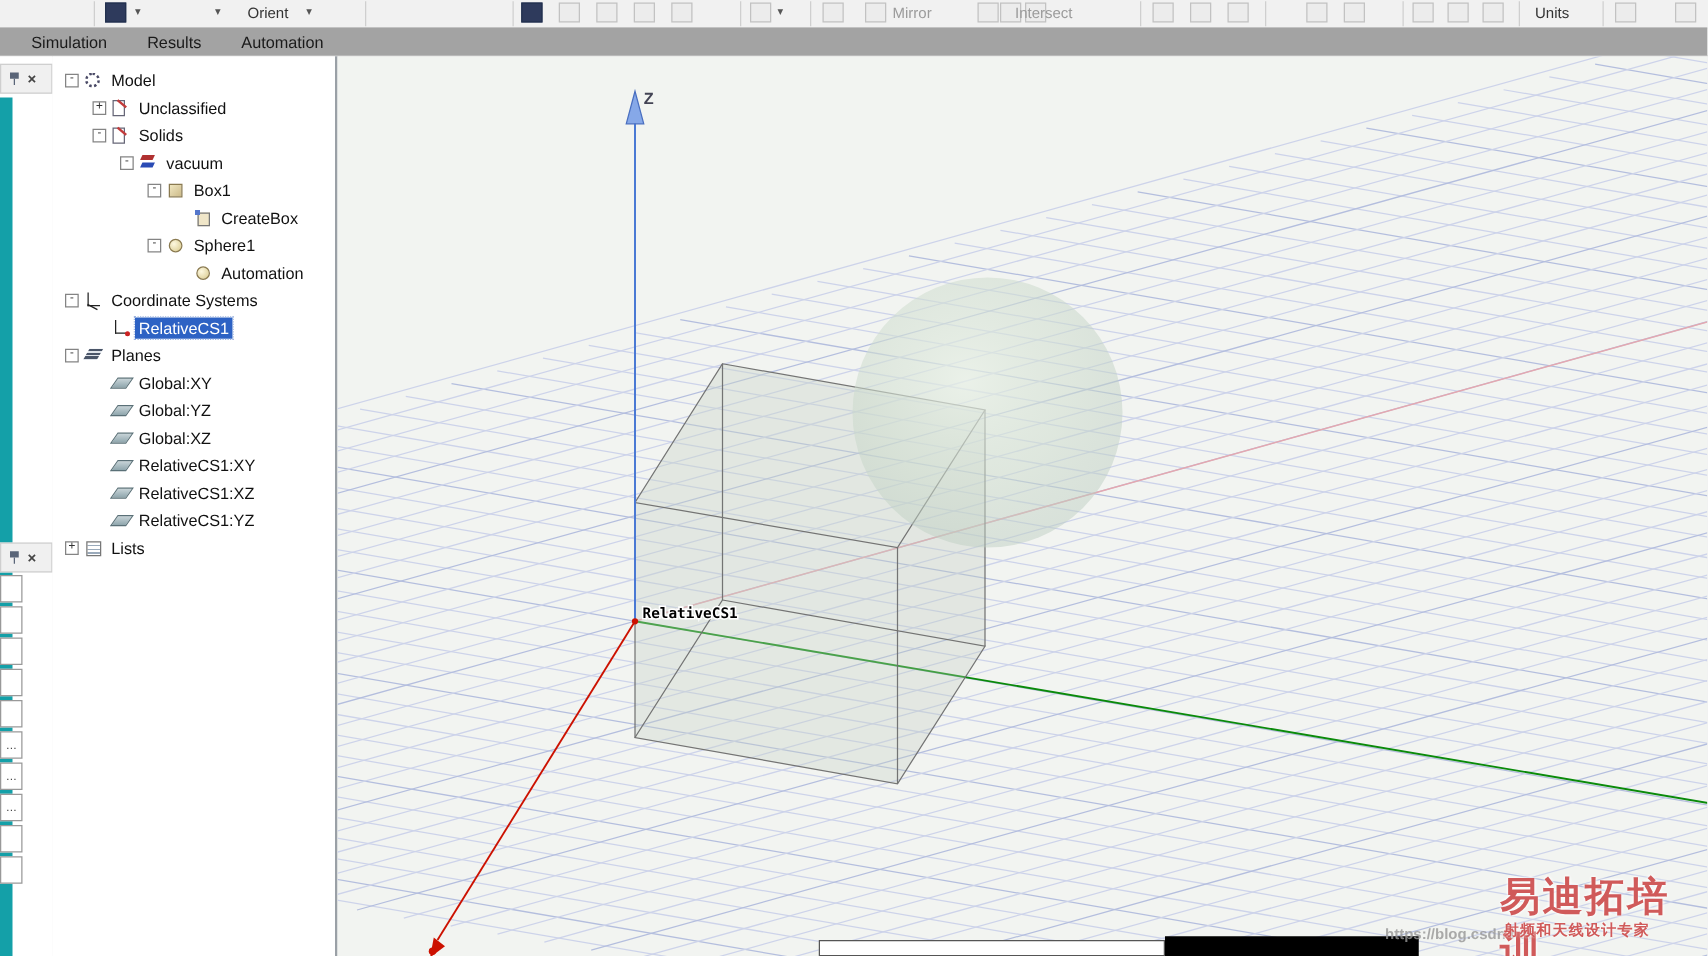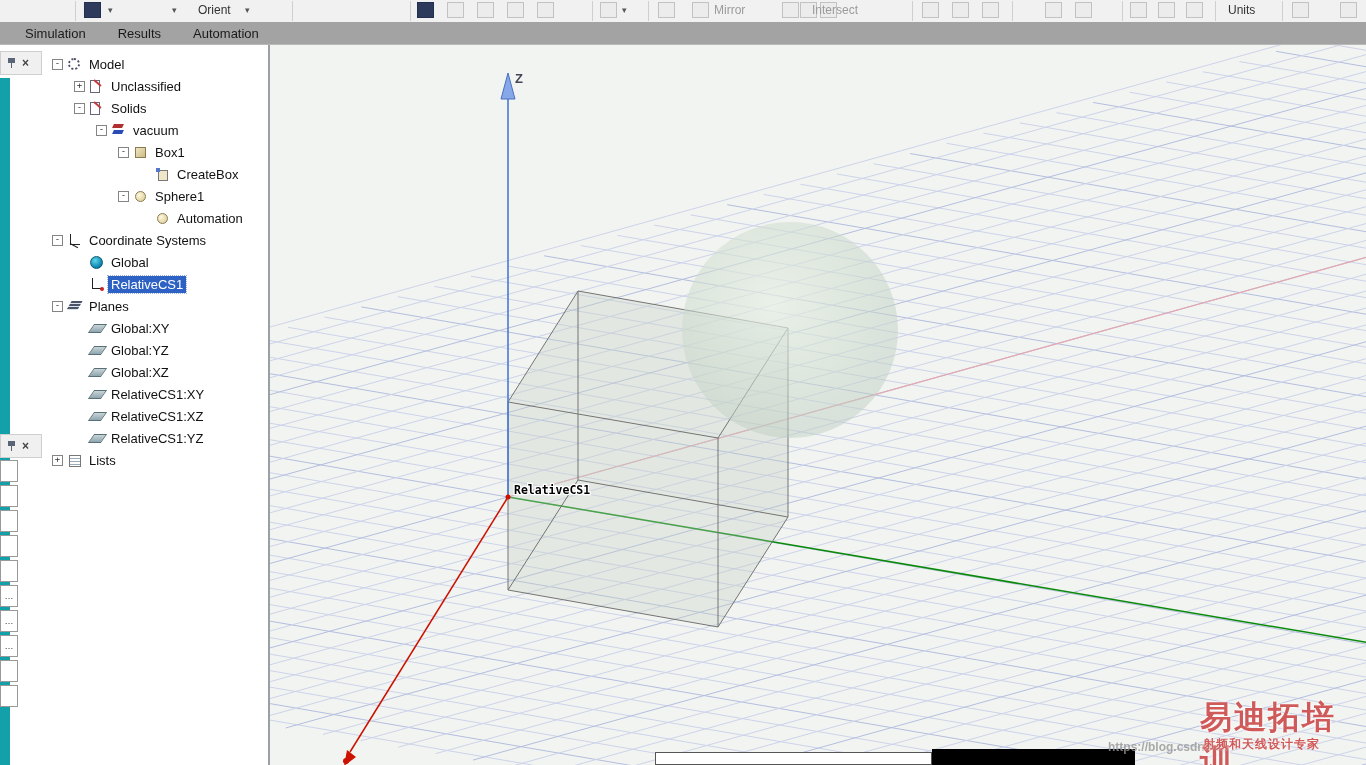--- a/index.html
+++ b/index.html
@@ -182,25 +182,20 @@
     </div>
     <div class="trow" style="padding-left: 98px;">
       <span class="expsp"></span>
       <span class="ti createsphere"></span>
       <span class="lbl">Automation</span>
     </div>
     <div class="trow" style="padding-left: 10px;">
       <span class="exp">-</span>
       <span class="ti cs"></span>
       <span class="lbl">Coordinate Systems</span>
-    </div>
-    <div class="trow" style="padding-left: 32px;">
-      <span class="expsp"></span>
-      <span class="ti globe"></span>
-      <span class="lbl">Global</span>
     </div>
     <div class="trow sel" style="padding-left: 32px;">
       <span class="expsp"></span>
       <span class="ti relcs"></span>
       <span class="lbl">RelativeCS1</span>
     </div>
     <div class="trow" style="padding-left: 10px;">
       <span class="exp">-</span>
       <span class="ti planes"></span>
       <span class="lbl">Planes</span>

